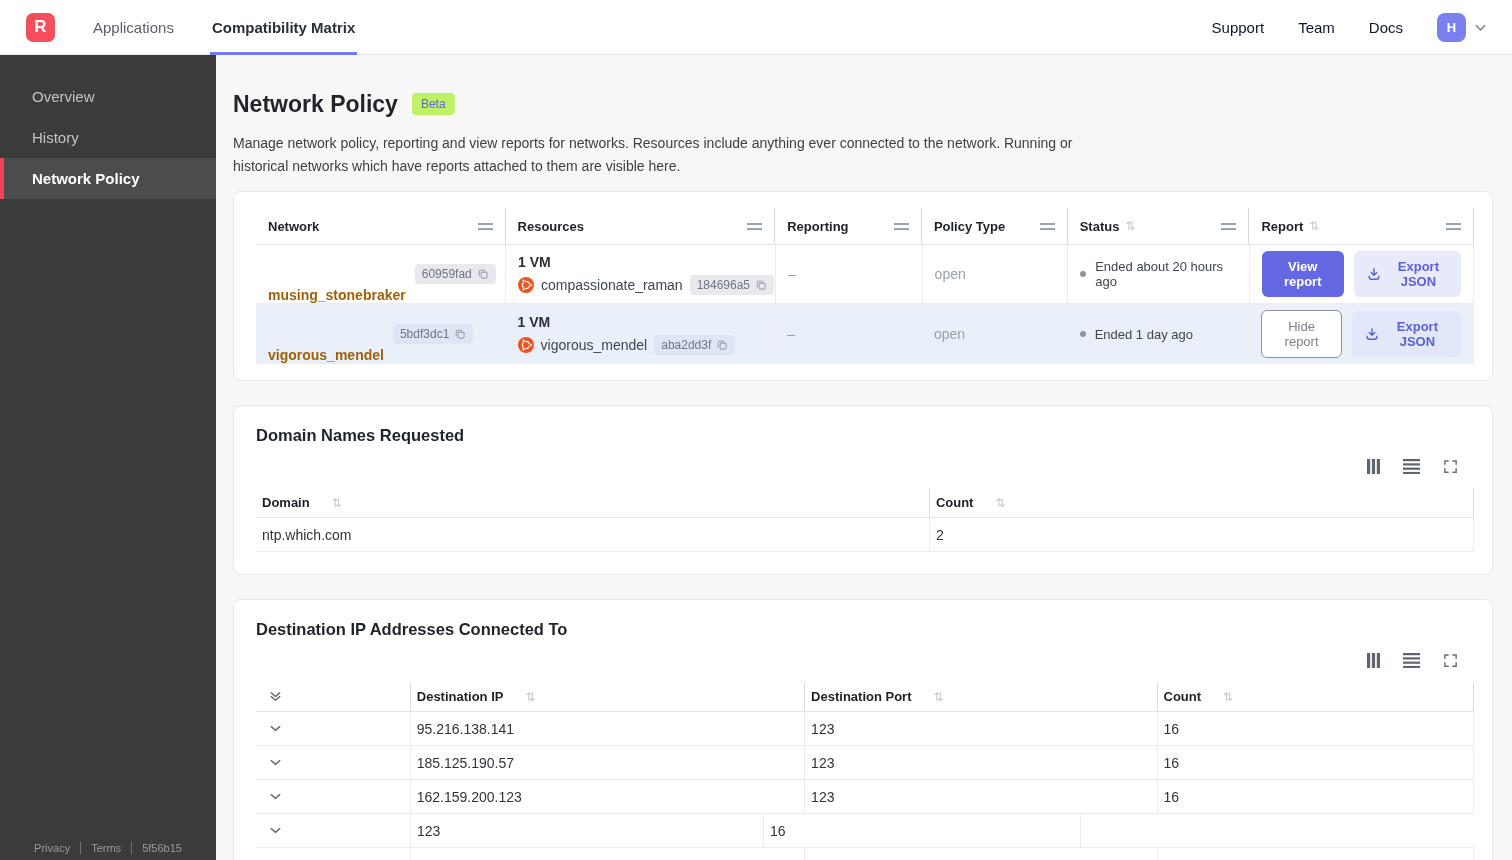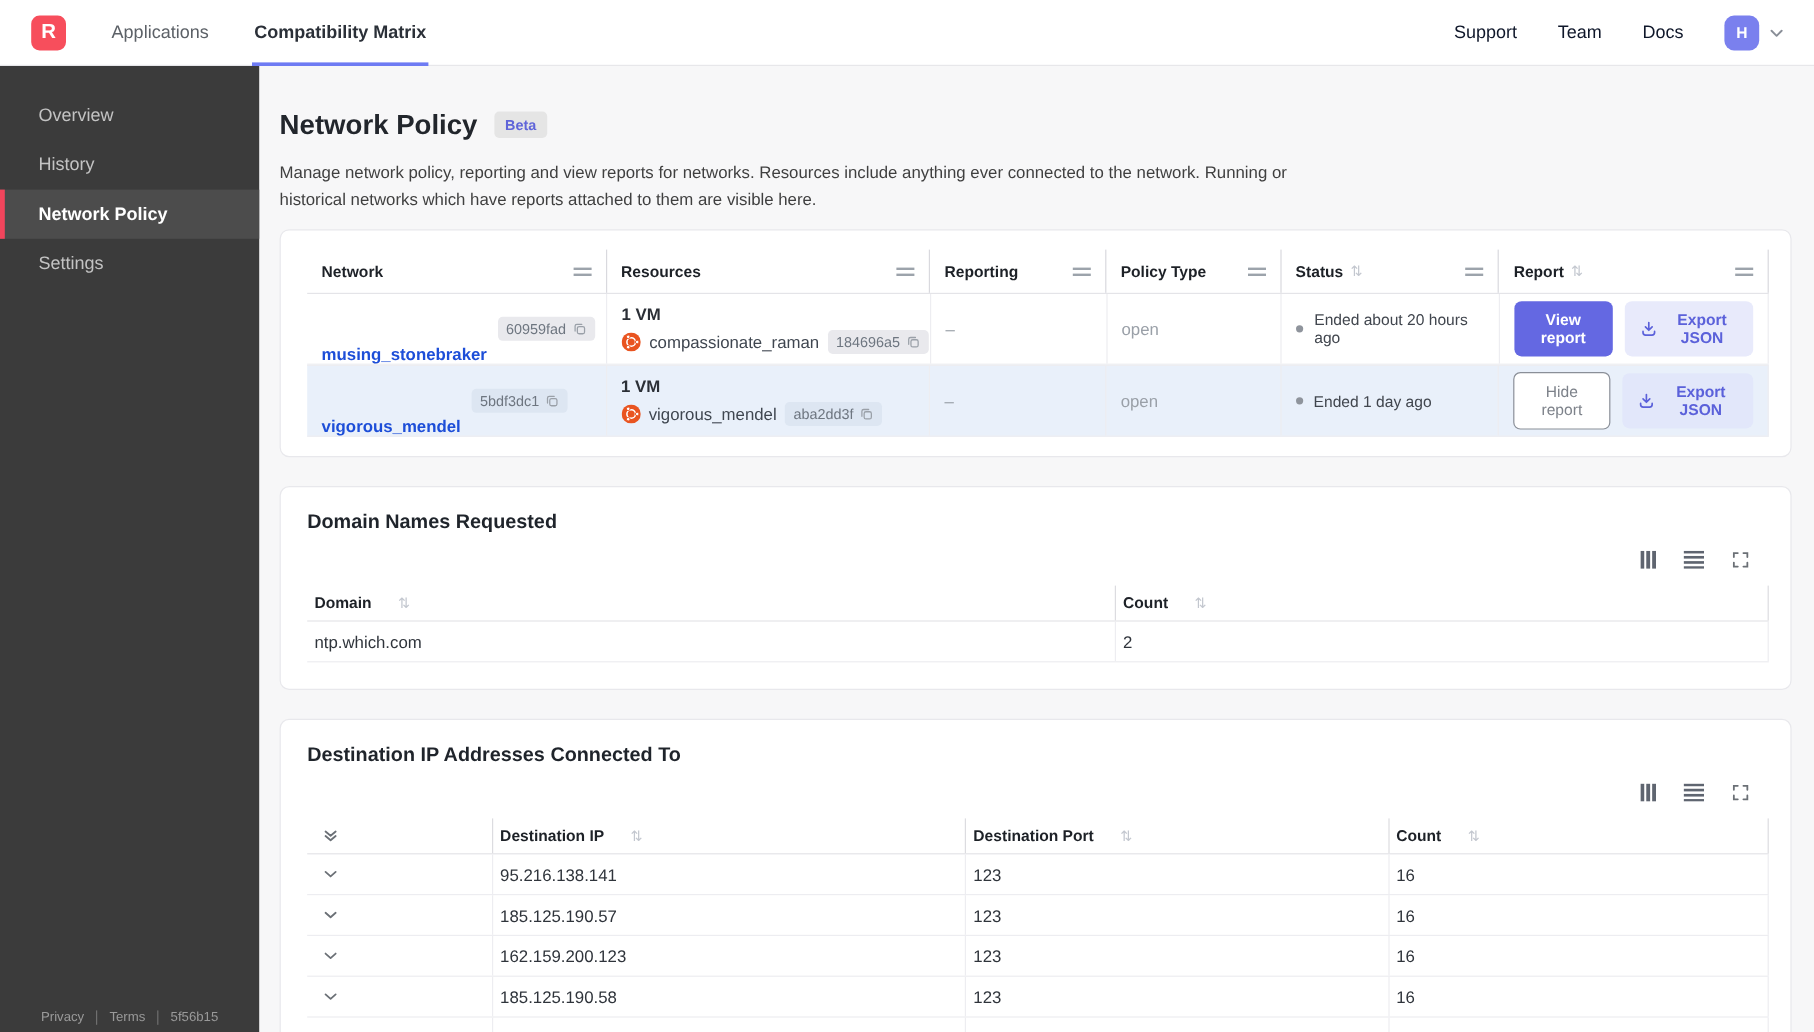--- a/index.html
+++ b/index.html
@@ -30,22 +30,22 @@
     color:#c3c3c3; font-size:15px; cursor:pointer; border-left:4px solid transparent; }
   .sb-item.active { background:#4c4c4c; color:#fff; font-weight:600; border-left-color:#f2455c; }
   .sb-footer { position:absolute; bottom:6px; left:0; width:100%; display:flex;
     justify-content:center; align-items:center; font-size:11px; color:#9a9a9a; }
   .sb-footer span { padding:0 10px; cursor:pointer; }
   .sb-footer span + span { border-left:1px solid #6f6f6f; }
 
   
   .content { background:#f7f7f8; padding:36px 19px 0 17px; overflow:hidden; }
   .page-head h1 { font-size:23px; font-weight:700; color:#22262c; display:inline-block; }
-  .beta { display:inline-block; margin-left:14px; vertical-align:4px; background:#e5e5e5;
-    color:#6065d9; font-size:12px; font-weight:700; padding:4px 9px; border-radius:4px; }
+  .beta { display:inline-block; margin-left:14px; vertical-align:4px; background:#bef264;
+    color:#6065d9; font-size:12px; font-weight:400; padding:4px 9px; border-radius:4px; }
   .page-desc { margin-top:14px; font-size:14px; line-height:1.62; color:#404040; max-width:882px; }
 
   .card { background:#fff; border:1px solid #e8e8ec; border-radius:8px; margin-top:14px; }
   .card + .card { margin-top:24px; }
   .card.clipped { height:400px; }
 
   
   .nt { padding:16px 18px 16px 22px; }
   .nt-row, .nt-head { display:flex; }
   .nt-head { border-bottom:1px solid #e4e4e8; }
@@ -53,21 +53,21 @@
   .nt-head .nt-cell { min-height:36px; border-right:1px solid #d9d9de; font-size:13px;
     font-weight:700; color:#1d2127; justify-content:flex-start; gap:6px; }
   .c-network{width:250px} .c-resources{width:270px} .c-reporting{width:147px}
   .c-policy{width:146px} .c-status{width:182px} .c-report{width:225px}
   .flex1 { flex:1; }
   .drag { width:15px; height:7px; border-top:2px solid #9ca3ab; border-bottom:2px solid #9ca3ab; cursor:grab; flex:none; }
   .sort { color:#c3c7cf; font-size:12px; font-weight:400; cursor:pointer; }
   .nt-row.hl { background:#e9f0fa; }
   .nt-row + .nt-row { border-top:1px solid #ededf1; }
   .nt-row { border-bottom:1px solid #ededf1; }
-  .net-name { font-size:14px; font-weight:700; color:#1d4ed8; margin-right:9px;margin-top:42px; }
+  .net-name { font-size:14px; font-weight:700; color:#a16207; margin-right:9px;margin-top:42px; }
   .pill { background:#e9e9ed; border-radius:4px; padding:3px 7px; font-size:12px; color:#6e7680;
     display:inline-flex; align-items:center; gap:5px; }
   .nt-row.hl .pill { background:#dde6f2; }
   .copy-btn { display:inline-flex; cursor:pointer; }
   .res-cell { flex-direction:column; align-items:flex-start !important; justify-content:center; gap:5px; }
   .res-count { font-size:14px; font-weight:700; color:#2b2f36; }
   .res-line { display:flex; align-items:center; gap:7px; font-size:14px; color:#3f4650; }
   .muted { color:#9aa0a8; font-size:14px; }
   .status-line { display:flex; align-items:center; gap:9px; font-size:13px; color:#41464e; }
   .dot { width:6px; height:6px; border-radius:50%; background:#8f949c; flex:none; }
@@ -122,21 +122,20 @@
             </svg>
         </span>
       </div>
     </div>
   </header>
 
   <aside class="sidebar">
     <div class="sb-item">Overview</div>
     <div class="sb-item">History</div>
     <div class="sb-item active">Network Policy</div>
-    <div class="sb-item">Settings</div>
     <div class="sb-footer">
       <span>Privacy</span>
         <span>Terms</span>
         <span>5f56b15</span>
     </div>
   </aside>
 
   <main class="content">
 
     <div class="page-head">
@@ -460,23 +459,20 @@
         </div>
 
         <div class="gt-row">
           <div class="gt-cell x-exp">
             <span class="chev-btn">
                 <svg width="15" height="15" viewBox="0 0 16 16">
                   <path d="M3.5 6 8 10l4.5-4" fill="none" stroke="#6b7076" stroke-width="1.6" stroke-linecap="round" stroke-linejoin="round"></path>
                 </svg>
               </span>
           </div>
-          <div class="gt-cell x-ip">
-              <span>185.125.190.58</span>
-            </div>
           <div class="gt-cell x-port">
               <span>123</span>
             </div>
           <div class="gt-cell x-count">
               <span>16</span>
             </div>
         </div>
 
         <div class="gt-row">
           <div class="gt-cell x-exp">

